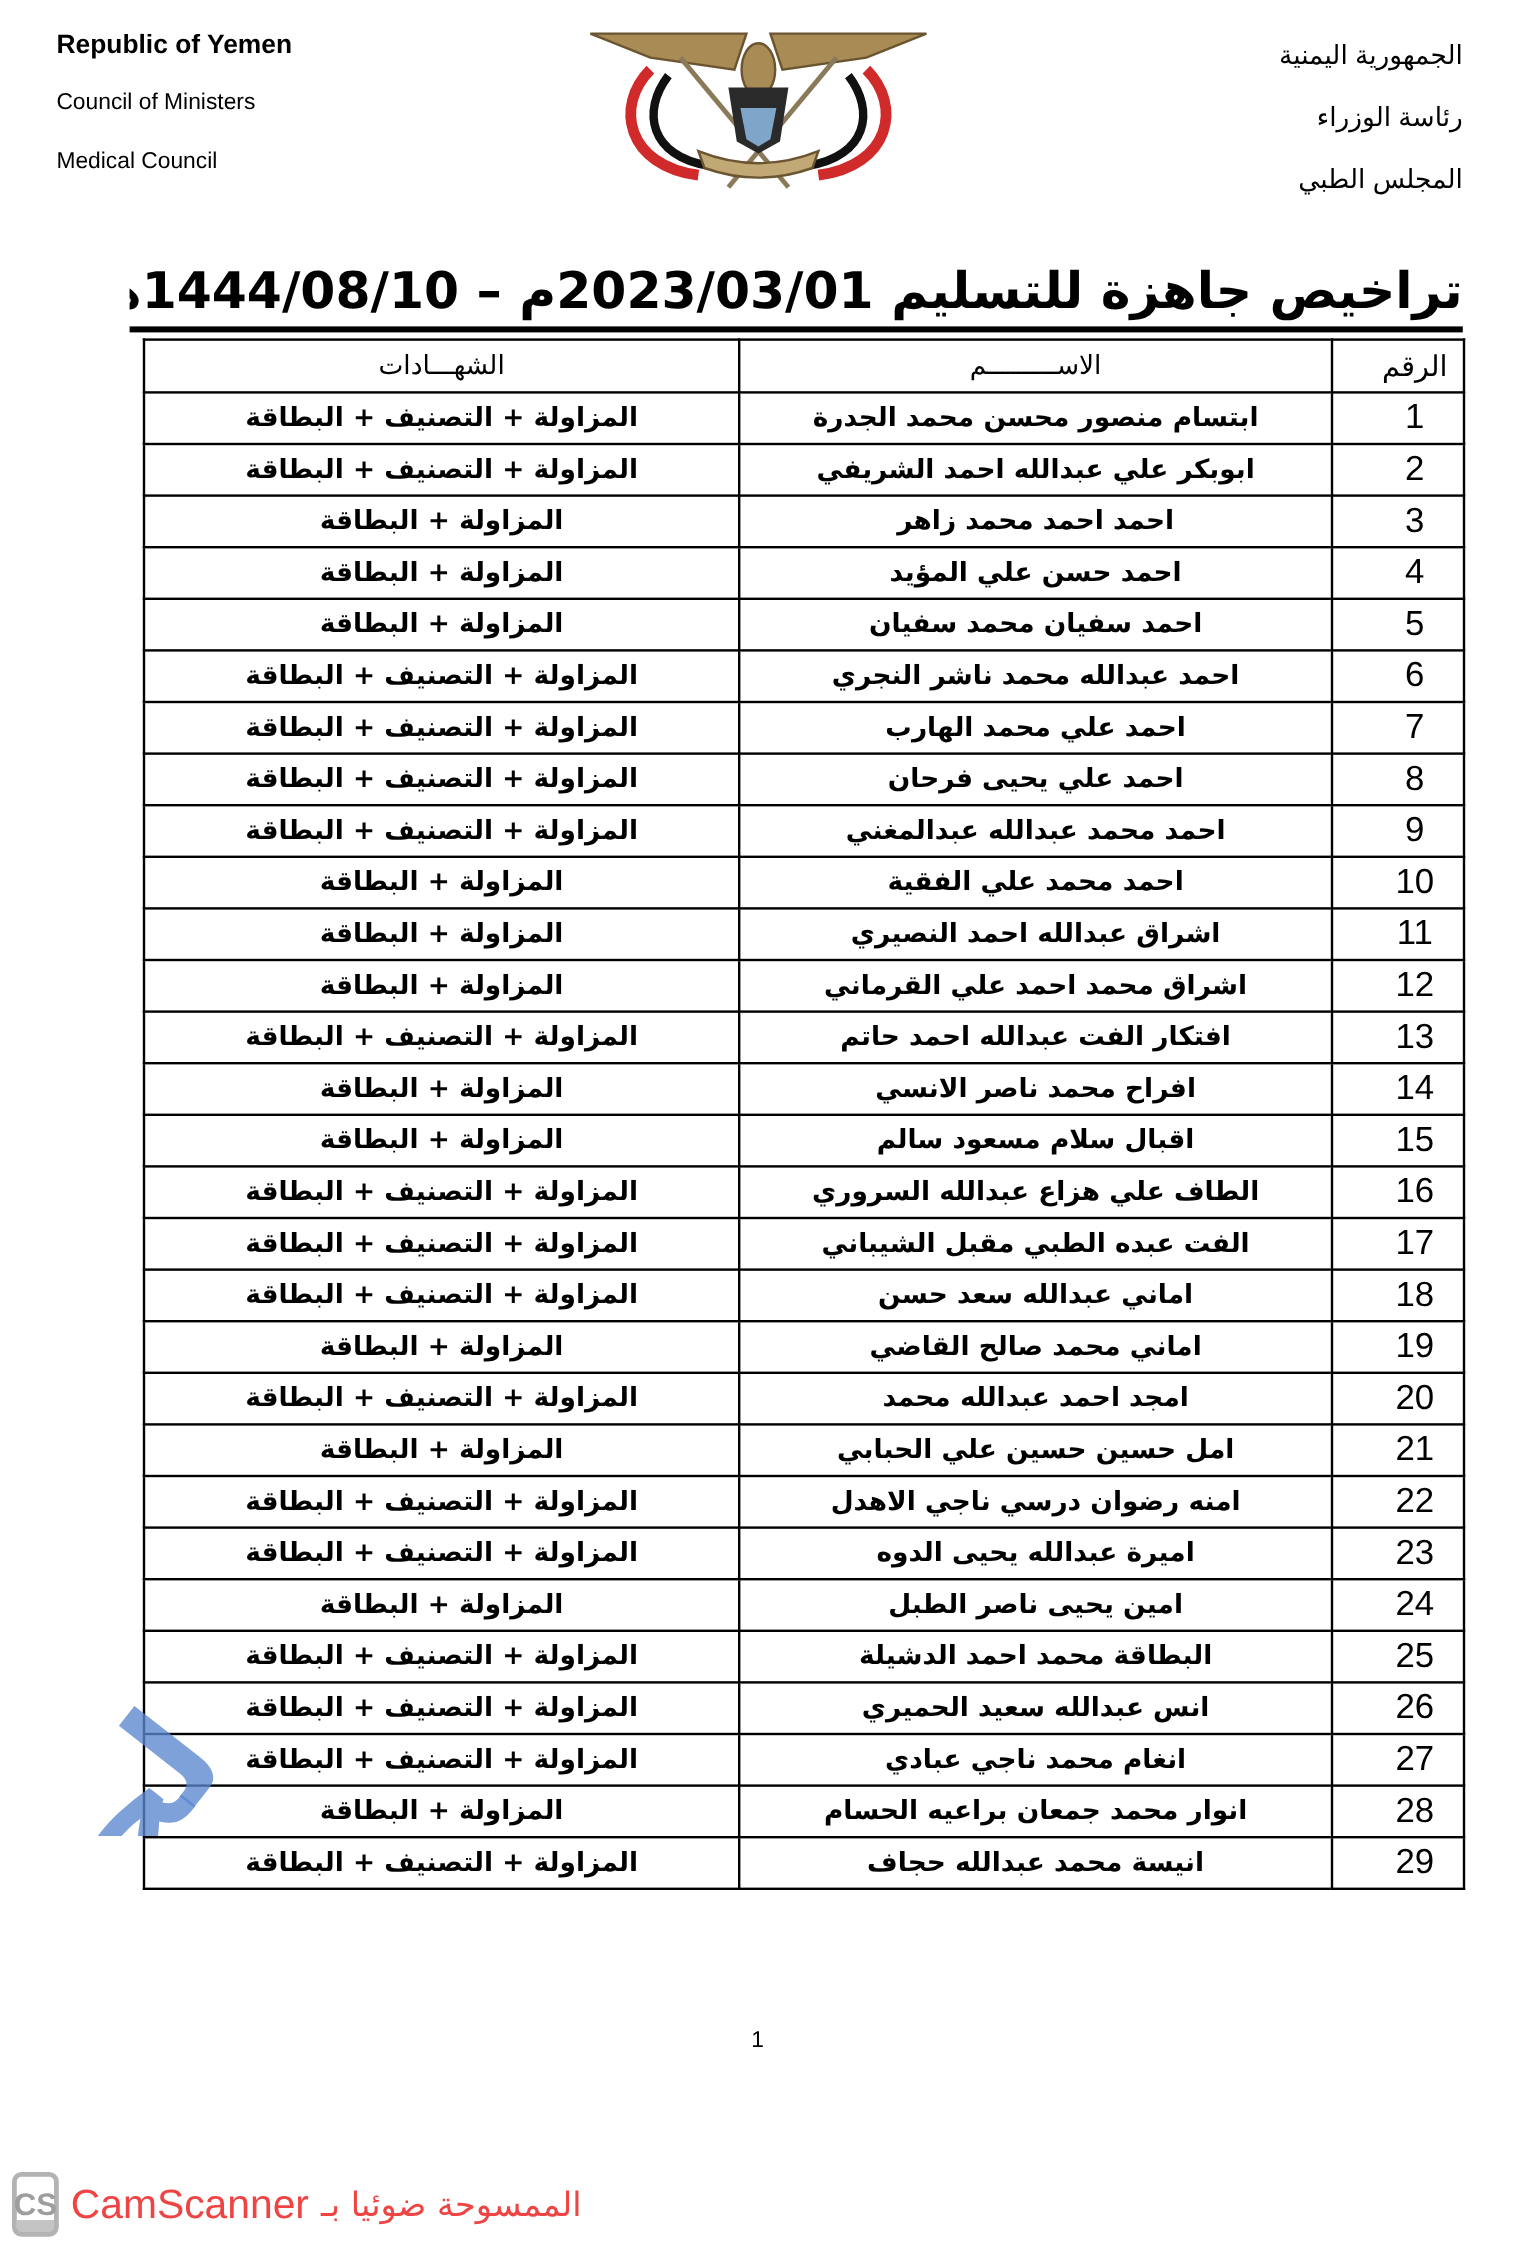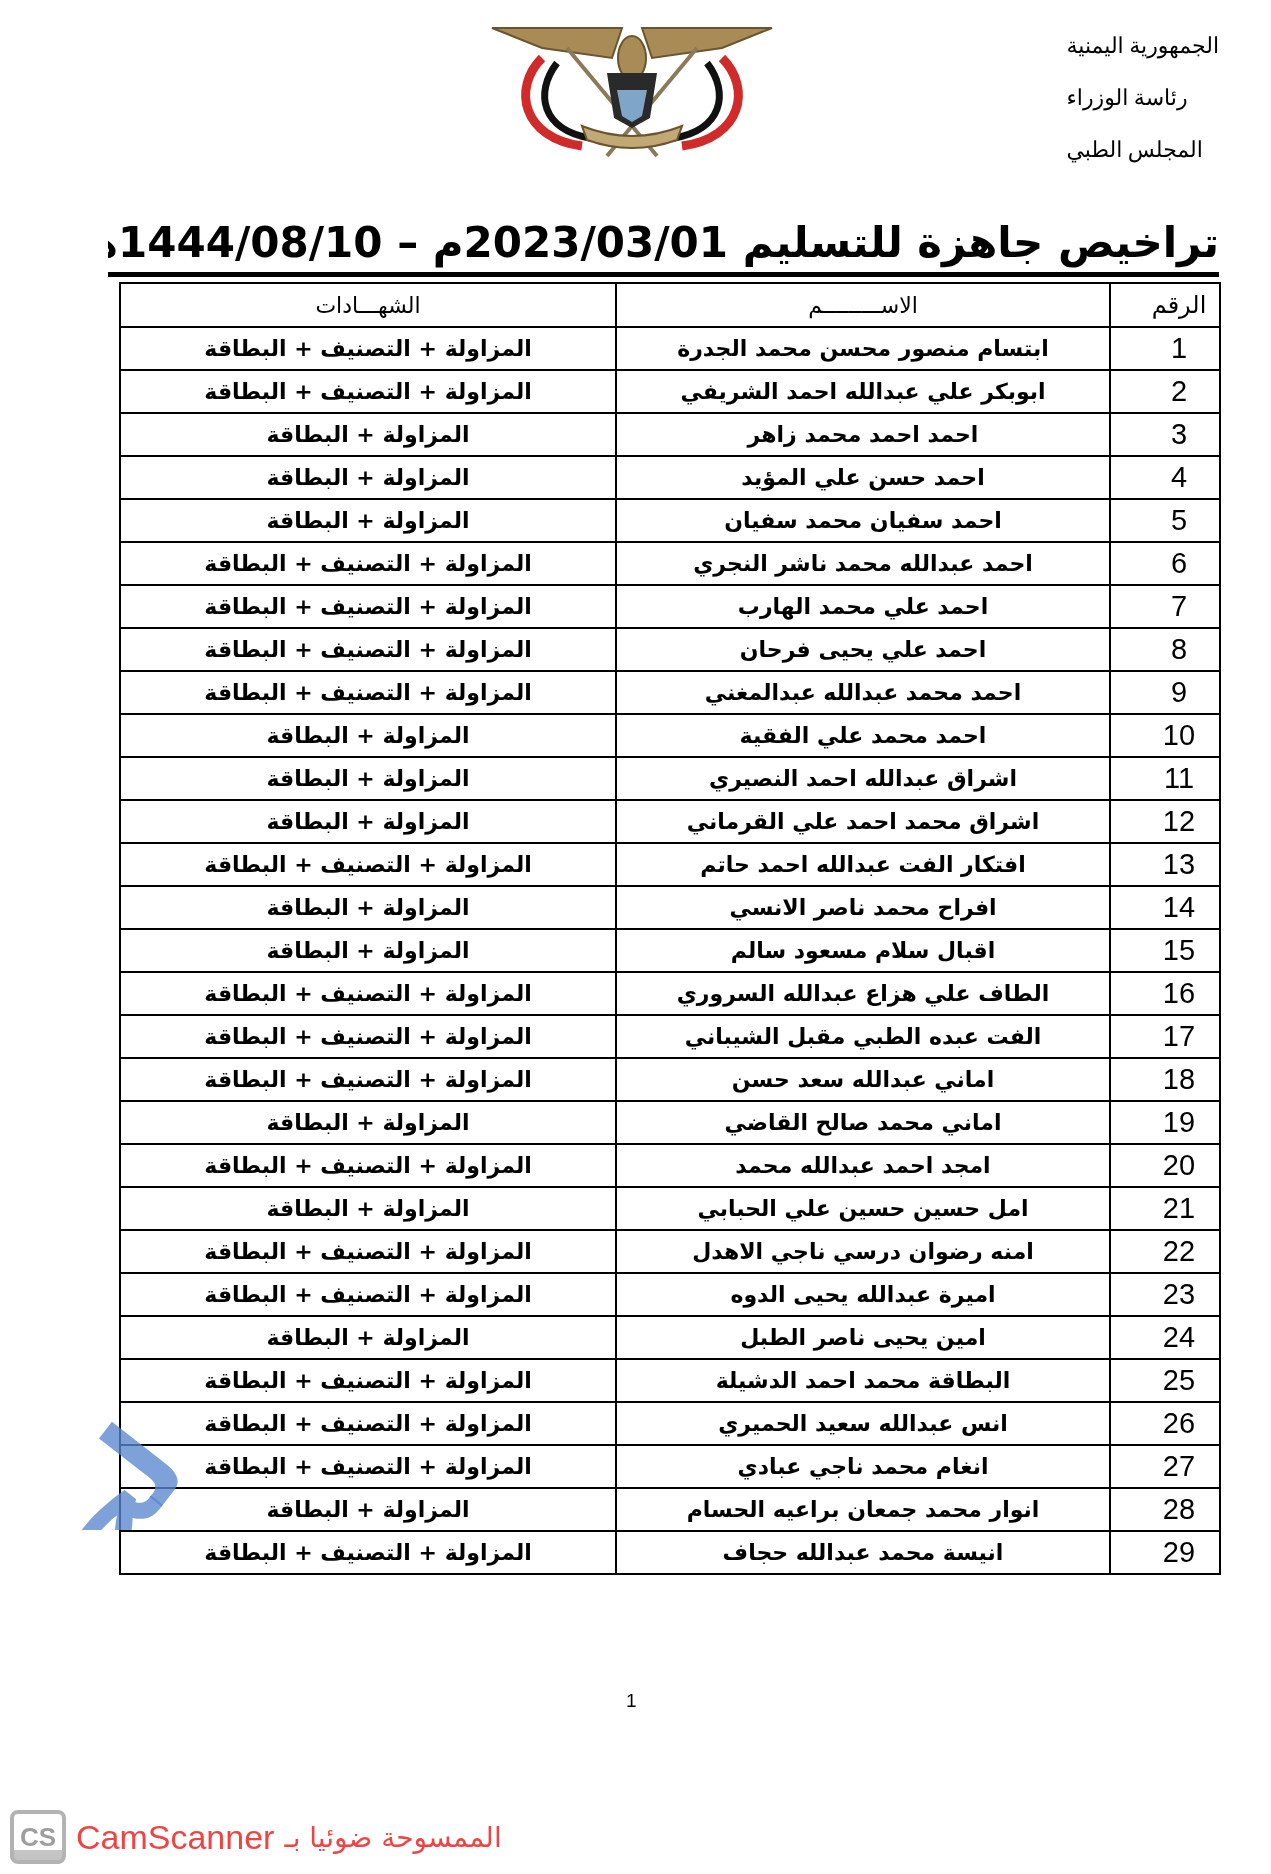--- a/index.html
+++ b/index.html
@@ -7,21 +7,21 @@
       width: 1271px; height: 1874px; position: relative; overflow: hidden;
       font-family: "DejaVu Sans", sans-serif; color: #000;
     }
     .page { position: absolute; inset: 0; }
 
     
     .hdr-en { position: absolute; left: 47px; top: 22px; font-family: "Liberation Sans", sans-serif; }
     .hdr-en div { height: 49px; line-height: 30px; }
     .hdr-en .l1 { font-size: 22px; font-weight: bold; }
     .hdr-en .l2, .hdr-en .l3 { font-size: 19px; }
-    .hdr-ar { position: absolute; right: 52px; top: 26px; direction: rtl; text-align: left; font-family: Liberation Serif, serif; }
+    .hdr-ar { position: absolute; right: 52px; top: 26px; direction: rtl; text-align: right; font-family: Liberation Sans, sans-serif; }
     .hdr-ar div { height: 52px; line-height: 40px; font-size: 22px; }
 
     .emblem { position: absolute; left: 472px; top: 18px; width: 320px; height: 140px; }
 
     
     .title {
       position: absolute; left: 108px; right: 52px; top: 216px; height: 54px;
       direction: rtl; text-align: right;
       font-family: "DejaVu Sans", sans-serif; font-weight: bold; font-size: 42px; line-height: 54px;
       white-space: nowrap; overflow: hidden;
@@ -45,33 +45,38 @@
 
     
     .watermark { position: absolute; left: 60px; top: 430px; width: 1120px; height: 1100px; pointer-events: none; }
     .watermark svg { width: 100%; height: 100%; }
 
     .page-number { position: absolute; left: 626px; top: 1690px; font-family: "Liberation Sans", sans-serif; font-size: 19px; }
 
     
     .cs-footer { position: absolute; left: 10px; top: 1808px; height: 58px; display: flex; align-items: center; gap: 10px; color: #a9a9a9; }
     .cs-logo {
-      width: 56px; height: 54px; border: 4px solid #b3b3b3; border-radius: 8px; box-sizing: border-box;
+      width: 39px; height: 54px; border: 4px solid #b3b3b3; border-radius: 8px; box-sizing: border-box;
       display: flex; align-items: center; justify-content: center;
       font-family: "Liberation Sans", sans-serif; font-weight: bold; font-size: 26px; color: #9e9e9e;
       background: linear-gradient(#fff 0 78%, #c4c4c4 78% 100%);
     }
     .cs-brand { font-family: "Liberation Sans", sans-serif; font-size: 34px; color: #ef4444; }
     .cs-ar { font-family: "DejaVu Sans", sans-serif; font-size: 28px; color: #ef4444; direction: rtl; }
   </style>
 </head>
 <body>
 
 <div class="page">
 
+  <div class="hdr-en">
+    <div class="l1">Republic of Yemen</div>
+    <div class="l2">Council of Ministers</div>
+    <div class="l3">Medical Council</div>
+  </div>
 
   <div class="emblem">
     <svg viewBox="0 0 320 140" width="320" height="140">
 
       <path d="M70 40 C40 70 50 120 110 128" fill="none" stroke="#d12a2a" stroke-width="9"></path>
       <path d="M250 40 C280 70 270 120 210 128" fill="none" stroke="#d12a2a" stroke-width="9"></path>
       <path d="M85 45 C62 75 70 112 118 120" fill="none" stroke="#111" stroke-width="7"></path>
       <path d="M235 45 C258 75 250 112 202 120" fill="none" stroke="#111" stroke-width="7"></path>
 
       <path d="M20 10 L150 10 L140 40 L70 30 Z" fill="#a88b55" stroke="#6b5530" stroke-width="2"></path>

